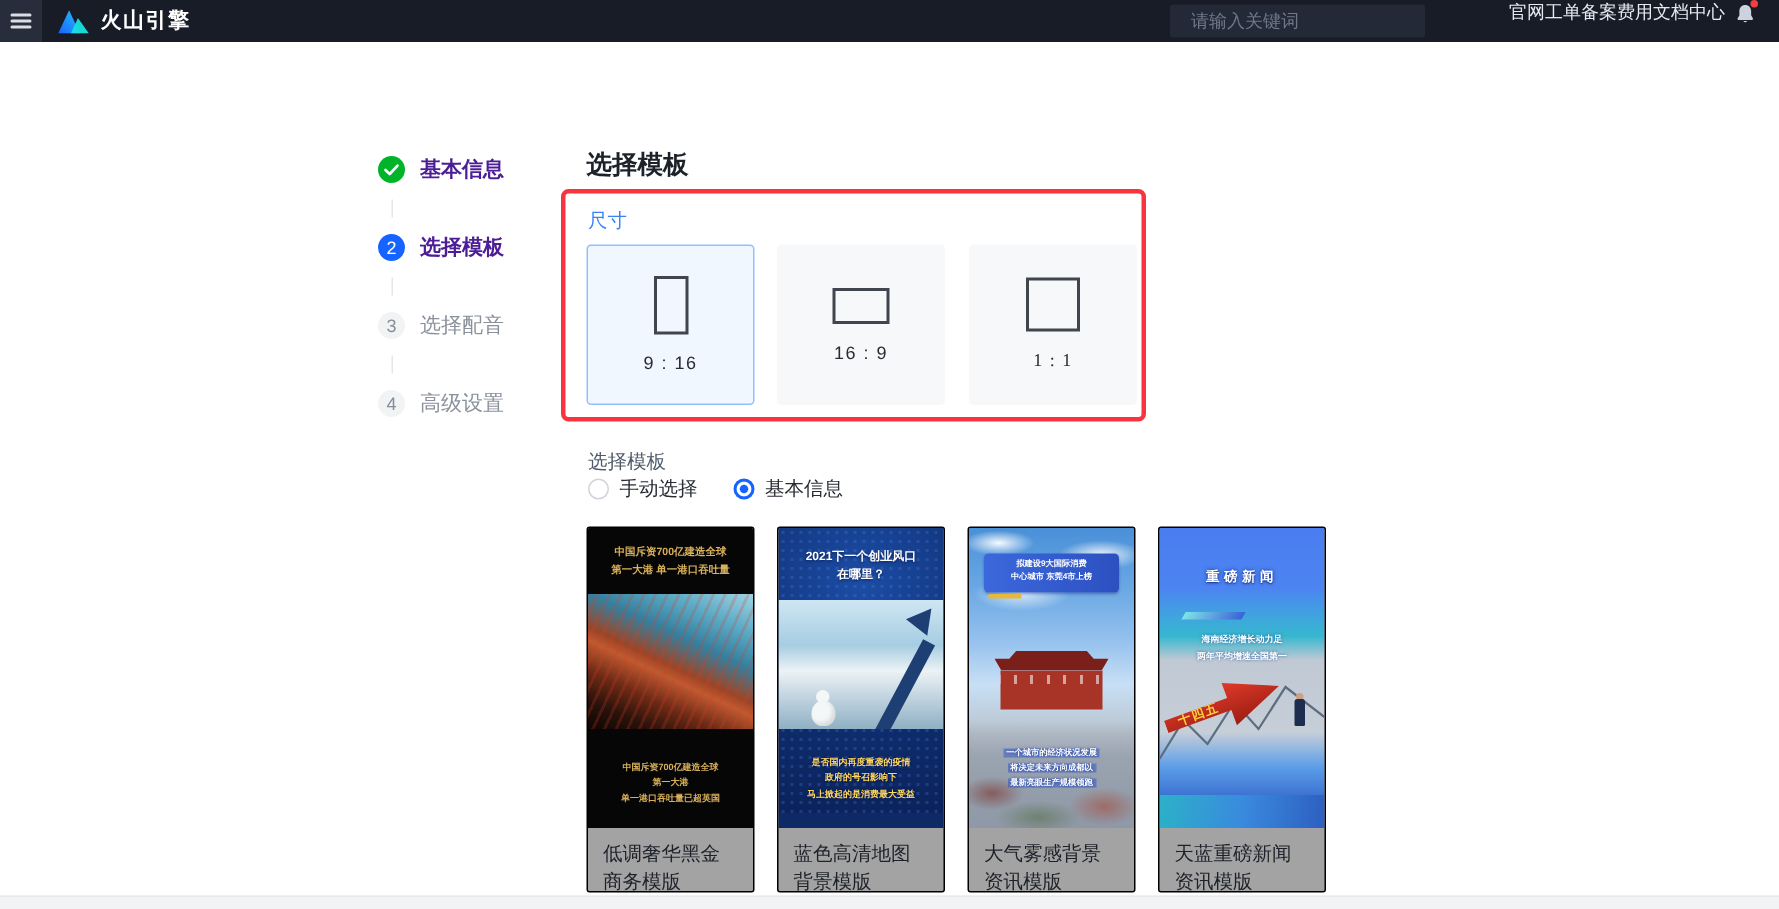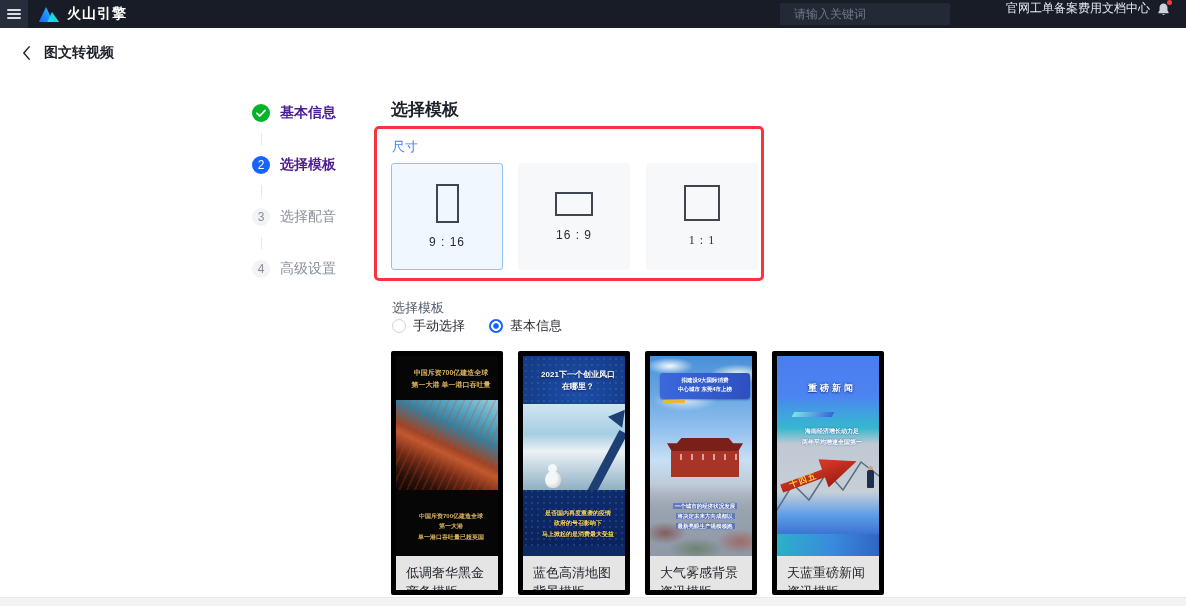--- a/index.html
+++ b/index.html
@@ -62,21 +62,21 @@
   .tpl-label { position:absolute; left:392px; top:299px; font-size:13px; color:#4e5969; }
   .modes { position:absolute; left:392px; top:317px; display:flex; align-items:center; gap:24px; }
   .mode { display:flex; align-items:center; gap:7px; cursor:pointer; }
   .radio { width:14px; height:14px; border-radius:50%; border:1px solid #cfd3da; background:#fff; }
   .radio.on { border:none;
     background:radial-gradient(circle at 50% 50%, #1664ff 0 2.4px, #ffffff 3.2px 4.6px, #1664ff 5.2px 100%); }
   .mode-label { font-size:13px; color:#272b33; }
 
   
   .cards { position:absolute; left:391px; top:351px; display:flex; gap:15px; }
-  .card { width:112px; height:244px; background:#e5e5e5; border:5px solid #000000; border-radius:2px;
+  .card { width:112px; height:244px; background:#a3a3a3; border:1px solid #000000; border-radius:2px;
     overflow:hidden; cursor:pointer; }
   .thumb { position:relative; width:110px; height:200px; overflow:hidden; }
   .card-name { padding:7px 10px 0; font-size:13px; line-height:19px; color:#1d2129; }
 
   .cline { width:100%; text-align:center; }
 
   
   .thumb1 { background:#060606; }
   .t1top { position:absolute; top:11px; width:100%; text-align:center; color:#d8b05a;
     font-size:7px; font-weight:700; line-height:1.65; }
@@ -196,28 +196,20 @@
       <div class="bell-btn">
         <svg viewBox="0 0 16 16" width="15" height="15">
           <path fill="#ccd3de" d="M8 1.5c-2.5 0-4.2 1.9-4.2 4.4v2.9L2.6 10.9c-.3.5 0 1.1.6 1.1h9.6c.6 0 .9-.6.6-1.1l-1.2-2.1V5.9C12.2 3.4 10.5 1.5 8 1.5z"></path>
           <path fill="#ccd3de" d="M6.6 12.8a1.5 1.5 0 0 0 2.8 0z"></path>
         </svg>
         <span class="bell-dot"></span>
       </div>
     </div>
   </div>
 
-  <div class="subheader">
-    <span class="back-btn">
-      <svg viewBox="0 0 10 16" width="9" height="14">
-        <path d="M8 1 L2 8 L8 15" stroke="#1d2129" stroke-width="1.7" fill="none" stroke-linecap="round" stroke-linejoin="round"></path>
-      </svg>
-    </span>
-    <span class="page-title">图文转视频</span>
-  </div>
 
   <div class="steps">
     <div class="step">
       <span class="step-dot">
         <svg viewBox="0 0 18 18" width="18" height="18">
           <circle cx="9" cy="9" r="9" fill="#00B42A"></circle>
           <path d="M5 9.3 L7.8 12 L13 6.4" stroke="#fff" stroke-width="1.8" fill="none" stroke-linecap="round" stroke-linejoin="round"></path>
         </svg>
       </span>
       <span class="step-label">基本信息</span>

